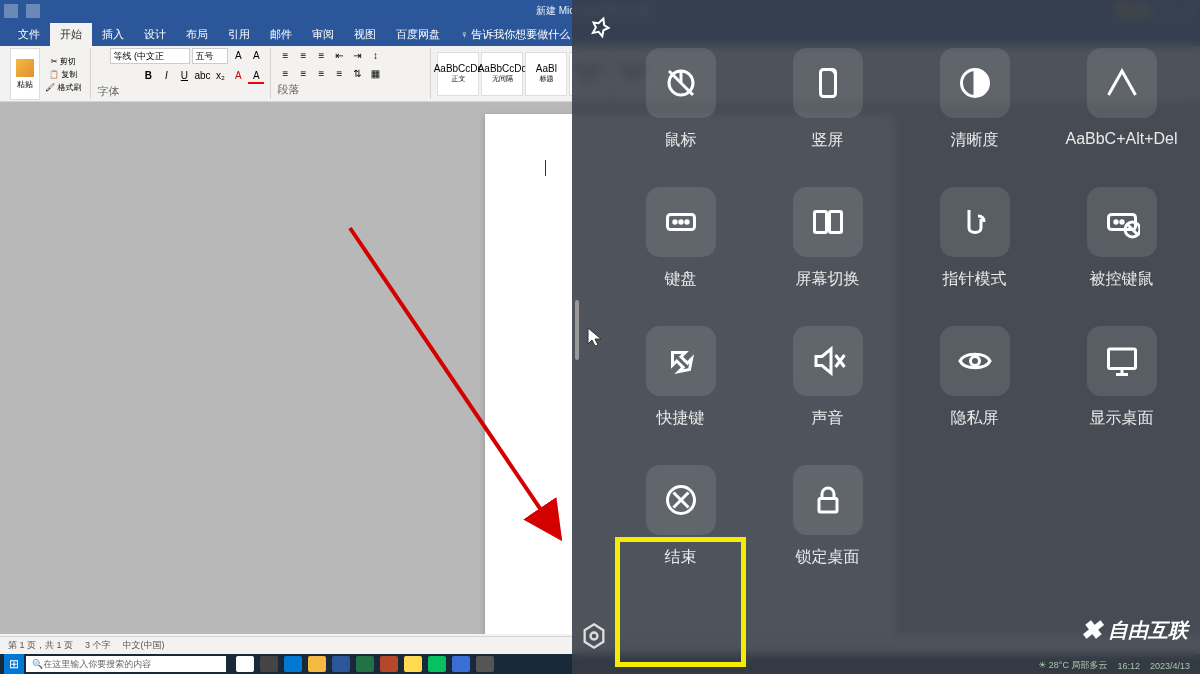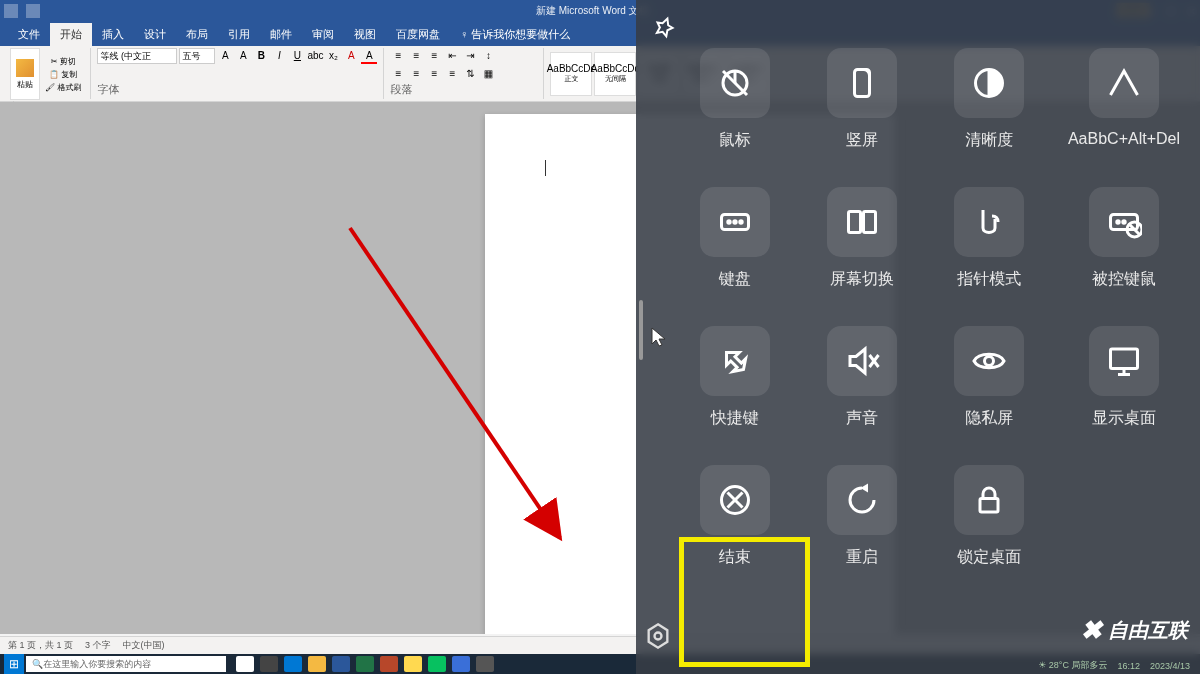--- a/index.html
+++ b/index.html
@@ -37,21 +37,21 @@
 
 .statusbar { position: absolute; bottom: 20px; left: 0; right: 0; height: 18px; background: #f3f2f1; border-top: 1px solid #d4d4d4; font-size: 9px; display: flex; align-items: center; padding: 0 8px; gap: 12px; color: #555; }
 
 .taskbar { position: absolute; bottom: 0; left: 0; right: 0; height: 20px; background: #1a2939; display: flex; align-items: center; padding: 0 4px; }
 .win-start { width: 20px; height: 20px; background: #0078d4; display: flex; align-items: center; justify-content: center; color: #fff; font-size: 12px; }
 .search-box { width: 200px; height: 16px; background: #fff; font-size: 9px; padding: 0 6px; display: flex; align-items: center; color: #666; margin-left: 2px; }
 .task-icons { display: flex; gap: 6px; margin-left: 10px; }
 .task-icon { width: 18px; height: 16px; border-radius: 2px; }
 
 
-.overlay { position: absolute; top: 0; right: 0; bottom: 0; width: 564px; background: rgba(55,60,70,0.88); backdrop-filter: blur(4px); }
+.overlay { position: absolute; top: 0; right: 0; bottom: 0; width: 628px; background: rgba(55,60,70,0.88); backdrop-filter: blur(4px); }
 
 .grid { position: absolute; top: 48px; left: 50px; right: 20px; display: grid; grid-template-columns: repeat(4, 1fr); column-gap: 30px; row-gap: 36px; }
 .grid-item { display: flex; flex-direction: column; align-items: center; gap: 12px; }
 .icon-box { width: 70px; height: 70px; background: rgba(255,255,255,0.10); border-radius: 14px; display: flex; align-items: center; justify-content: center; cursor: pointer; }
 .icon-box svg { width: 36px; height: 36px; stroke: #fff; stroke-width: 2; fill: none; }
 .item-label { color: #eaeaea; font-size: 16px; }
 
 .highlight-box { position: absolute; border: 5px solid #f5ec00; pointer-events: none; }
 .arrow-svg { position: absolute; pointer-events: none; }
 
@@ -109,21 +109,21 @@
         <div>
           <div class="mini-btn">✂ <span>剪切</span></div>
           <div class="mini-btn">📋 <span>复制</span></div>
           <div class="mini-btn">🖌 <span>格式刷</span></div>
         </div>
       </div>
       <div class="ribbon-group-label">剪贴板</div>
     </div>
 
     <div class="ribbon-group" style="min-width:180px">
-      <div class="ribbon-group-content" style="align-items:flex-start">
+      <div class="ribbon-group-content" style="flex-direction:column;align-items:flex-end">
         <div class="font-selects">
           <input class="font-select" style="width: 80px;" value="等线 (中文正">
           <input class="font-select" style="width: 36px;" value="五号">
           <span class="fbtn">A</span>
           <span class="fbtn">A</span>
         </div>
         <div class="font-buttons">
           <span class="fbtn"><b>B</b></span>
           <span class="fbtn"><i>I</i></span>
           <span class="fbtn"><u>U</u></span>
@@ -361,29 +361,20 @@
             <circle cx="12" cy="12" r="9"></circle>
             <line x1="7" y1="7" x2="17" y2="17"></line>
             <line x1="17" y1="7" x2="7" y2="17"></line>
           </svg>
         </div>
         <div class="item-label">结束</div>
       </div>
       <div class="grid-item">
         <div class="icon-box">
           <svg viewBox="0 0 24 24">
-            <path d="M20 12 A8 8 0 1 1 12 4"></path>
-            <path d="M12 1 L12 7 L17 4 Z" fill="#fff" stroke="none" transform="rotate(180 14 4)"></path>
-          </svg>
-        </div>
-        <div class="item-label">重启</div>
-      </div>
-      <div class="grid-item">
-        <div class="icon-box">
-          <svg viewBox="0 0 24 24">
             <rect x="6" y="11" width="12" height="9" rx="1"></rect>
             <path d="M8 11 L8 8 A4 4 0 0 1 16 8 L16 11"></path>
           </svg>
         </div>
         <div class="item-label">锁定桌面</div>
       </div>
     </div>
 
   <div class="highlight-box" style="left:43px;top:537px;width:131px;height:130px"></div>
 

